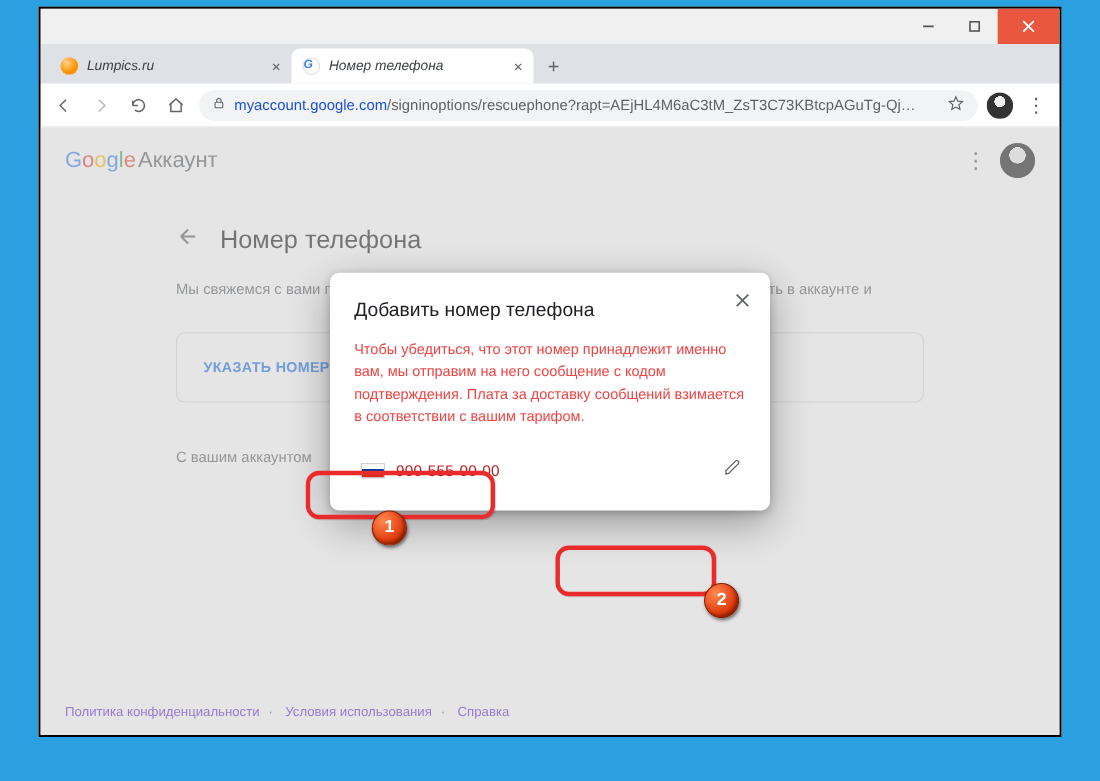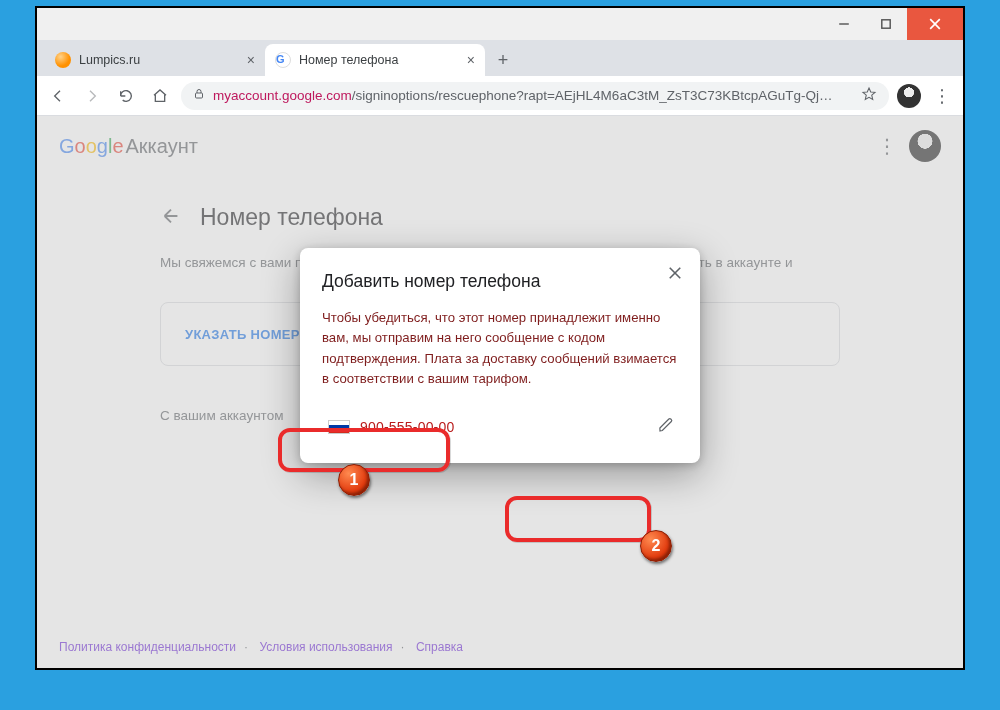--- a/index.html
+++ b/index.html
@@ -8,38 +8,38 @@
 
   .frame { position: absolute; left: 35px; top: 6px; right: 35px; bottom: 40px; border: 2px solid #000; background: #f5f5f5; }
 
   
   .titlebar { height: 32px; background: #f0f0f0; display: flex; justify-content: flex-end; }
   .winbtn { width: 42px; height: 32px; display: flex; align-items: center; justify-content: center; color: #555; font-size: 14px; }
   .winbtn.close { background: #e9573f; color: #fff; width: 56px; }
   .winbtn svg { width: 12px; height: 12px; }
 
   
-  .tabstrip { height: 36px; background: #dee1e6; display: flex; align-items: flex-end; padding-left: 8px; }
+  .tabstrip { height: 36px; background: #dee1e6; display: flex; align-items: flex-end; padding-left: 8px; font-style: italic; }
   .tab { height: 32px; min-width: 220px; display: flex; align-items: center; gap: 8px; padding: 0 10px; font-size: 12.5px; color: #3c4043; border-top-left-radius: 8px; border-top-right-radius: 8px; }
   .tab.active { background: #fff; }
   .tab .favicon { width: 16px; height: 16px; border-radius: 50%; display: inline-block; }
   .fav-orange { background: radial-gradient(circle at 35% 30%, #ffd28a 0%, #ff9100 60%); }
   .fav-g { background: #fff; display:inline-flex; align-items:center; justify-content:center; font-weight:bold; font-size:11px; color:#4285F4; border:1px solid #ddd; }
   .tab .tabtitle { flex: 1; white-space: nowrap; overflow: hidden; text-overflow: ellipsis; }
   .tab .tabclose { color: #5f6368; font-size: 14px; }
   .tabadd { width: 36px; height: 32px; display:flex; align-items:center; justify-content:center; color:#5f6368; font-size: 18px;}
 
   
   .addressbar { height: 40px; background: #fff; border-bottom: 1px solid #dadce0; display: flex; align-items: center; padding: 0 8px; gap: 8px; }
   .navicon { width: 26px; height: 26px; display:flex; align-items:center; justify-content:center; color:#5f6368; border-radius:50%; }
   .navicon svg { width:16px; height:16px; }
   .omnibox { flex:1; height: 28px; background:#f1f3f4; border-radius: 14px; display:flex; align-items:center; padding: 0 12px; gap:8px; color:#5f6368; font-size:13.5px;}
   .omnibox .lock svg{width:12px;height:12px; color:#5f6368;}
   .omnibox .url { flex:1; white-space:nowrap; overflow:hidden; text-overflow: ellipsis; }
-  .omnibox .url .host { color:#be185d; }
+  .omnibox .url .host { color:#1d4ed8; }
   .omnibox .star svg{width:16px;height:16px; color:#5f6368;}
   .avatar-sm{width:24px;height:24px;border-radius:50%;background:#333 radial-gradient(circle at 50% 35%, #eee 0 25%, #333 26%);}
   .threedots{width:26px;display:flex;align-items:center;justify-content:center;color:#5f6368;font-size:18px;}
 
   
   .viewport { position: absolute; left:0; right:0; top:108px; bottom:0; background:#fff; }
   .viewport-inner { width:100%; height:100%; position:relative; }
   .scrim { position:absolute; inset:0; background: rgba(255,255,255,0.44); z-index: 20; pointer-events:none;}
   .darken { position:absolute; inset:0; background: rgba(0,0,0,0.10); z-index: 21; pointer-events:none;}
 
@@ -67,21 +67,21 @@
 
   .footer { position:absolute; bottom: 14px; left: 22px; font-size: 12px; color:#5f6368;}
   .footer span.sep { margin: 0 8px; }
   .footer a { color:#6d28d9; text-decoration: none; margin-top: 40px;}
 
   
   .dialog { position:absolute; z-index: 30; left: 50%; top: 132px; transform: translateX(-50%); width: 400px; background:#fff; border-radius: 8px; box-shadow: 0 12px 38px rgba(0,0,0,.33), 0 2px 8px rgba(0,0,0,.2); padding: 22px 22px 16px 22px; color:#202124;}
   .dialog h2 { font-size: 17.5px; font-weight: 500; color:#202124; line-height:1.35; max-width: 260px;}
   .dlg-close { position:absolute; top: 16px; right: 16px; color:#5f6368; cursor:pointer;}
   .dlg-close svg{width:18px;height:18px;}
-  .dlg-body { font-size: 13.2px; line-height: 1.55; color:#7f1d1d; margin: 14px 0 18px; }
+  .dlg-body { font-size: 13.2px; line-height: 1.55; color:#ef4444; margin: 14px 0 18px; }
 
   .phone-row { display:flex; align-items:center; gap: 10px; padding: 10px 4px 10px 6px;}
   .flag { width: 22px; height: 14px; display:inline-block; background: linear-gradient(to bottom, #fff 0 33.3%, #0039a6 33.3% 66.6%, #d52b1e 66.6% 100%); border:0.5px solid #ccc;}
   .phonenum { font-size: 14px; color:#b91c1c; letter-spacing:.2px;}
   .edit { margin-left:auto; color:#5f6368;}
   .edit svg{width:16px;height:16px;}
 
   .dlg-actions { display:flex; justify-content:flex-end; gap: 8px; margin-top: 22px;}
   .txtbtn { padding: 8px 12px; font-size: 13.2px; font-weight: 600; color:#4a4a4a; letter-spacing:.3px; border:none; background:none; cursor:pointer; border-radius:4px;}
   .txtbtn.primary { color:#202124; }

